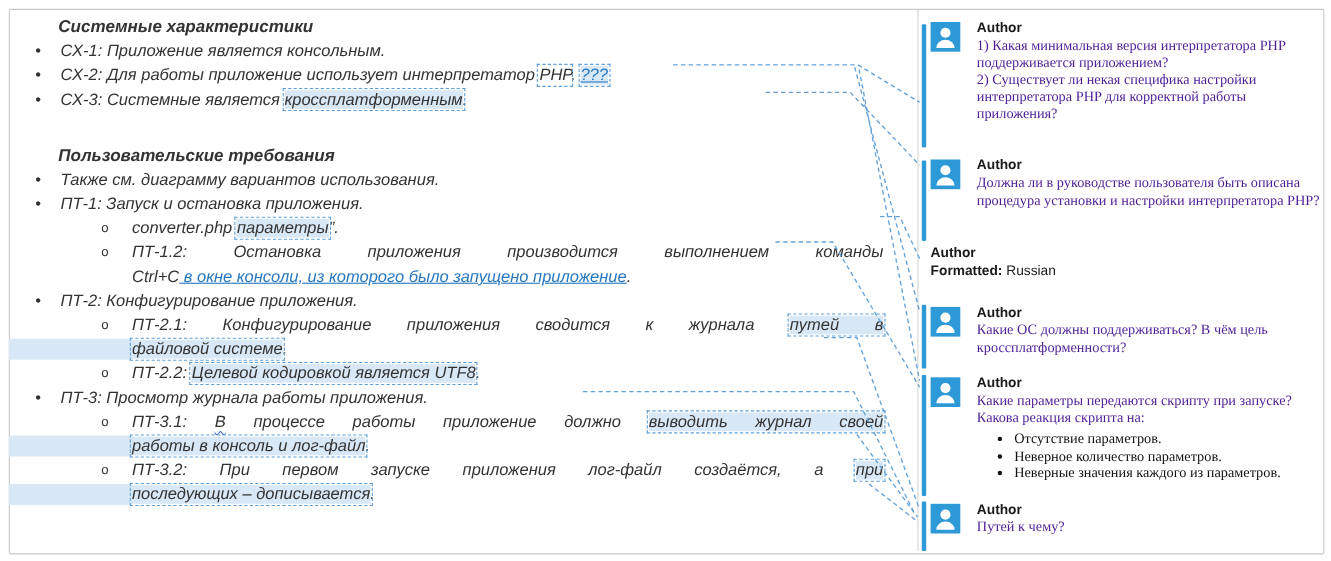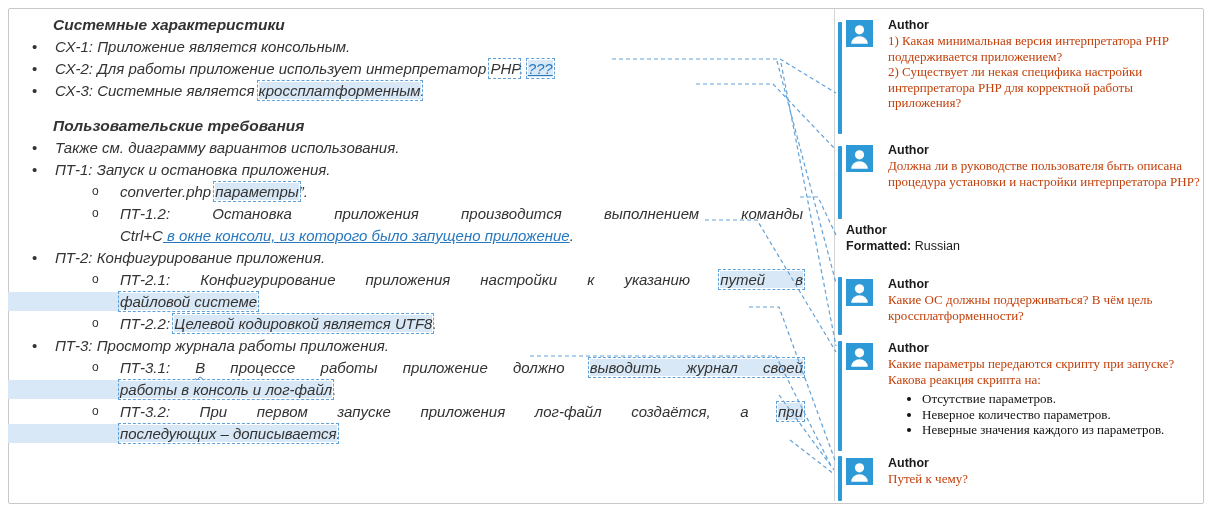--- a/index.html
+++ b/index.html
@@ -11,21 +11,21 @@
   }
   html,body{margin:0;padding:0;background:#fff;}
   body{width:1210px;height:510px;position:relative;overflow:hidden;
        font-family:"Liberation Sans",sans-serif;}
   .frame{position:absolute;left:8px;top:8px;width:1194px;height:494px;
          border:1px solid #c9c9c9;border-radius:2px;background:#fff;}
   
   .doc{position:absolute;left:28px;top:14px;width:775px;
        font-style:italic;font-size:15px;line-height:22px;color:var(--txt);z-index:1;}
   .h{font-weight:bold;font-size:15.5px;margin-left:25px;}
-  .h2sp{margin-top:13px;}
+  .h2sp{margin-top:29px;}
   .b1{position:relative;padding-left:27px;}
   .b1::before{content:"•";position:absolute;left:4px;top:0;font-style:normal;}
   .b2{position:relative;padding-left:92px;}
   .b2::before{content:"o";position:absolute;left:64px;top:-1px;font-size:12px;font-style:normal;}
   .jline{text-align:justify;text-align-last:justify;}
   .line{position:relative;z-index:0;}
   .hl{background:var(--hl);}
   .box{outline:1px dashed var(--leader);outline-offset:1px;}
   .del{color:var(--ins);text-decoration:line-through;}
   .ins{color:var(--ins);text-decoration:underline;}
@@ -35,21 +35,21 @@
          background:var(--hl);z-index:-1;}
   
   .sep{position:absolute;left:834px;top:9px;width:1px;height:492px;background:#d4d4d4;}
   .cbar{position:absolute;left:838px;width:4px;background:var(--cblue);border-radius:1px;z-index:2;}
   .comment{position:absolute;left:846px;width:358px;z-index:3;}
   .avatar{position:absolute;left:0;top:2px;width:27px;height:27px;background:var(--cblue);}
   .avatar svg{display:block;width:27px;height:27px;}
   .cbody{margin-left:42px;}
   .cauthor{font-weight:bold;font-size:12.5px;line-height:15px;color:#1a1a1a;}
   .ctext{font-family:"Liberation Serif",serif;font-size:13px;line-height:15.5px;
-         color:#c2410c;white-space:pre-line;}
+         color:#4c1d95;white-space:pre-line;}
   .cbullets{margin:4px;padding-left:30px;font-family:"Liberation Serif",serif;
             font-size:13px;line-height:15.5px;color:#111;}
   .fmt{position:absolute;left:846px;width:358px;z-index:3;font-size:12.5px;line-height:16px;color:#1a1a1a;}
   .fmt .fa{font-weight:bold;}
   .fmt .fl{font-weight:bold;}
   .leaders{position:absolute;left:0;top:0;z-index:4;pointer-events:none;}
 </style>
 </head>
 <body>
 
@@ -75,21 +75,21 @@
   </div>
 
   <div class="b2">
     <div class="jline"><span>ПТ-1.2: Остановка приложения производится выполнением команды</span></div>
     <div class="line"><span>Ctrl+C</span><span class="ins"> в окне консоли, из которого было запущено приложение</span><span>.</span></div>
   </div>
 
   <div class="b1">ПТ-2: Конфигурирование приложения.</div>
 
   <div class="b2">
-    <div class="jline"><span>ПТ-2.1: Конфигурирование приложения настройки к указанию </span><span class="hl box">путей в</span></div>
+    <div class="jline"><span>ПТ-2.1: Конфигурирование приложения сводится к журнала </span><span class="hl box">путей в</span></div>
     <div class="line"><span class="bleed"></span><span class="hl box">файловой системе</span><span>.</span></div>
   </div>
 
   <div class="b2">
     <div class="line"><span>ПТ-2.2: </span><span class="hl box">Целевой кодировкой является UTF8</span><span>.</span></div>
   </div>
 
   <div class="b1">ПТ-3: Просмотр журнала работы приложения.</div>
 
   <div class="b2">

